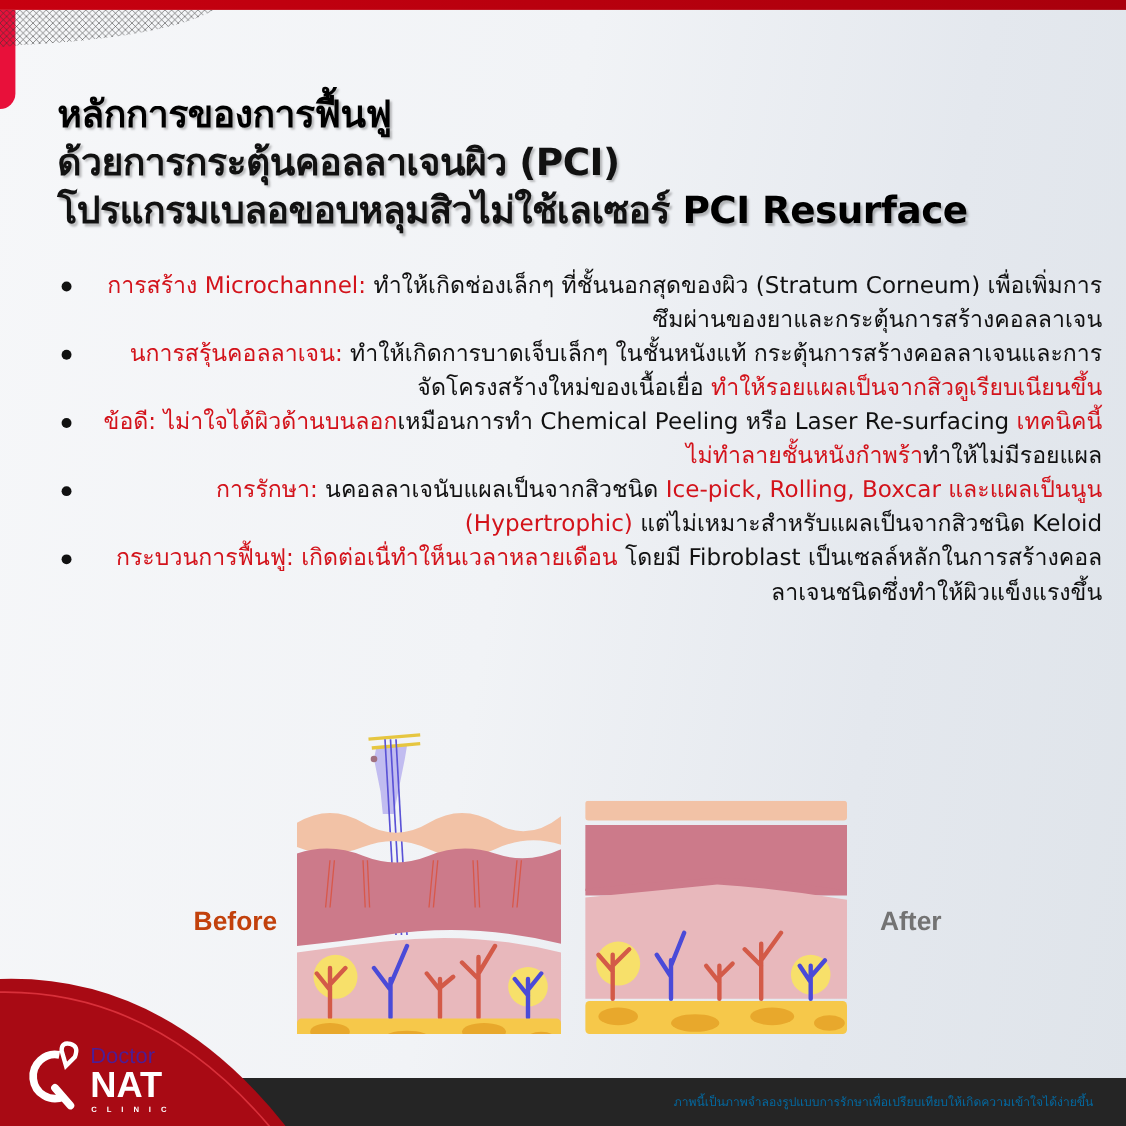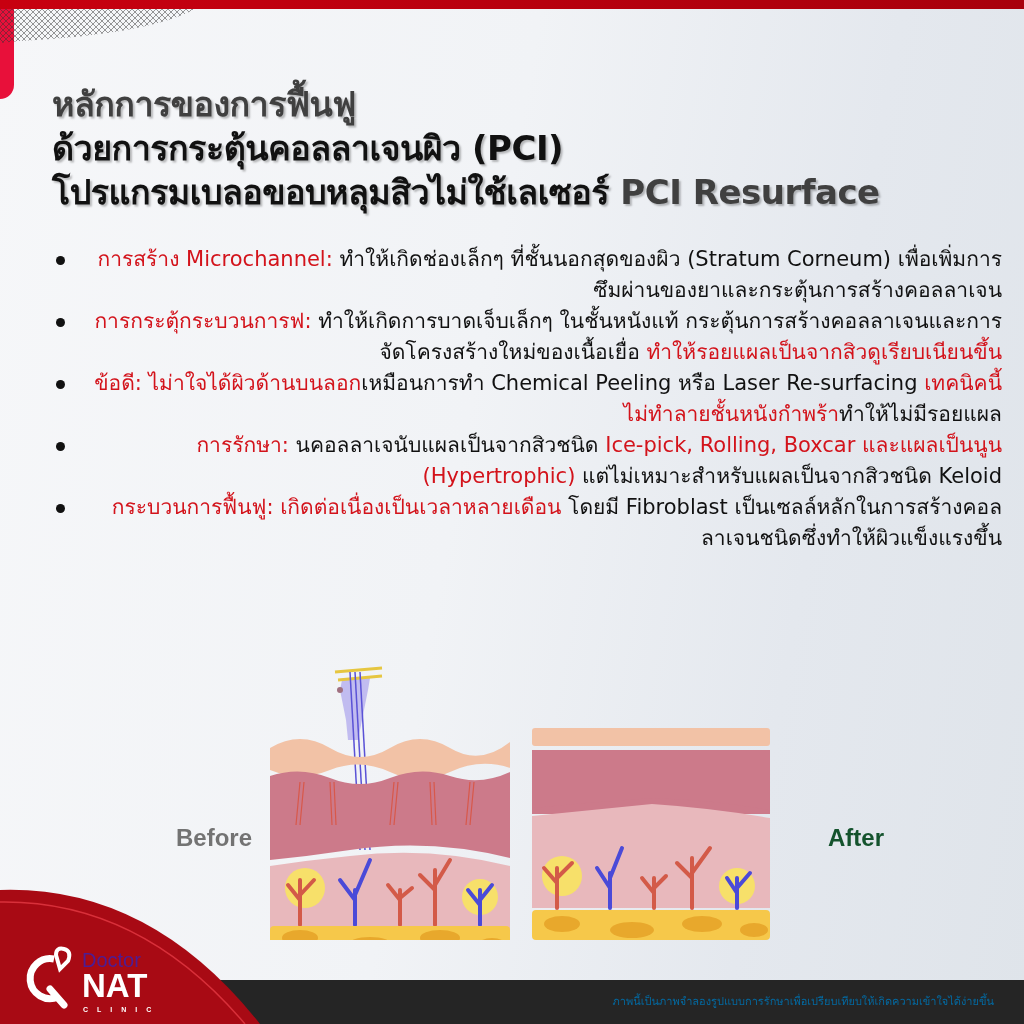--- a/index.html
+++ b/index.html
@@ -19,38 +19,38 @@
   }
   .net-pattern {
     position: absolute; left: 0; top: 9px; width: 200px; height: 40px;
   }
   .heading {
     position: absolute; left: 52px; top: 82px;
     font-weight: bold; font-size: 34px; line-height: 44px; color: #111;
     text-shadow: 2px 2px 2px rgba(0,0,0,0.25);
     letter-spacing: -0.5px;
   }
-  .heading .red { color: #404040; }
+  .heading .red { color: #000000; }
   .heading .line { display: block; white-space: nowrap; }
   .bullets {
     position: absolute; left: 52px; top: 244px; width: 950px;
     font-size: 21px; line-height: 31px; color: #111; text-align: right;
   }
   .bullet {
     position: relative; padding-left: 40px;
   }
   .bullet .dot {
     position: absolute; left: 4px; top: 12px; width: 9px; height: 9px;
     border-radius: 50%; background: #111;
   }
   .red-t { color: #d3131b; }
   .illus-before { position: absolute; left: 270px; top: 660px; width: 240px; height: 280px; }
   .illus-after { position: absolute; left: 532px; top: 728px; width: 238px; height: 212px; }
-  .label-before { position: absolute; left: 176px; top: 824px; font-size: 24px; font-weight: bold; color: #737373; font-family: "Liberation Sans", sans-serif; }
-  .label-after { position: absolute; left: 800px; top: 824px; font-size: 24px; font-weight: bold; color: #14532d; font-family: "Liberation Sans", sans-serif; margin-left: 28px; }
+  .label-before { position: absolute; left: 176px; top: 824px; font-size: 24px; font-weight: bold; color: #c2410c; font-family: "Liberation Sans", sans-serif; }
+  .label-after { position: absolute; left: 800px; top: 824px; font-size: 24px; font-weight: bold; color: #737373; font-family: "Liberation Sans", sans-serif; }
   .footer-bar {
     position: absolute; left: 0; top: 980px; width: 1024px; height: 44px;
     background: #252525;
   }
   .footer-text {
     position: absolute; right: 30px; top: 990px;
     color: #0369a1; font-size: 11px; line-height: 24px; white-space: nowrap;
   }
   .red-swoosh { position: absolute; left: 0; top: 880px; width: 300px; height: 144px; }
   .logo { position: absolute; left: 14px; top: 945px; width: 150px; height: 70px; }
@@ -78,33 +78,33 @@
   <span class="line"><span>โปรแกรมเบลอขอบหลุมสิวไม่ใช้เลเซอร์ </span><span class="red">PCI Resurface</span></span>
 </div>
 
 <div class="bullets">
   <div class="bullet">
     <span class="dot"></span>
     <span class="red-t">การสร้าง Microchannel:</span><span> ทำให้เกิดช่องเล็กๆ ที่ชั้นนอกสุดของผิว (Stratum Corneum) เพื่อเพิ่มการซึมผ่านของยาและกระตุ้นการสร้างคอลลาเจน</span>
   </div>
   <div class="bullet">
     <span class="dot"></span>
-    <span class="red-t">การกระตุ้กระบวนการฟ:</span><span> ทำให้เกิดการบาดเจ็บเล็กๆ ในชั้นหนังแท้ กระตุ้นการสร้างคอลลาเจนและการจัดโครงสร้างใหม่ของเนื้อเยื่อ </span><span class="red-t">ทำให้รอยแผลเป็นจากสิวดูเรียบเนียนขึ้น</span>
+    <span class="red-t">นการสรุ้นคอลลาเจน:</span><span> ทำให้เกิดการบาดเจ็บเล็กๆ ในชั้นหนังแท้ กระตุ้นการสร้างคอลลาเจนและการจัดโครงสร้างใหม่ของเนื้อเยื่อ </span><span class="red-t">ทำให้รอยแผลเป็นจากสิวดูเรียบเนียนขึ้น</span>
   </div>
   <div class="bullet">
     <span class="dot"></span>
     <span class="red-t">ข้อดี: ไม่าใจได้ผิวด้านบนลอก</span><span>เหมือนการทำ Chemical Peeling หรือ Laser Re-surfacing </span><span class="red-t">เทคนิคนี้ไม่ทำลายชั้นหนังกำพร้า</span><span>ทำให้ไม่มีรอยแผล</span>
   </div>
   <div class="bullet">
     <span class="dot"></span>
     <span class="red-t">การรักษา:</span><span> นคอลลาเจนับแผลเป็นจากสิวชนิด </span><span class="red-t">Ice-pick, Rolling, Boxcar และแผลเป็นนูน (Hypertrophic)</span><span> แต่ไม่เหมาะสำหรับแผลเป็นจากสิวชนิด Keloid</span>
   </div>
   <div class="bullet">
     <span class="dot"></span>
-    <span class="red-t">กระบวนการฟื้นฟู: เกิดต่อเนื่องเป็นเวลาหลายเดือน</span><span> โดยมี Fibroblast เป็นเซลล์หลักในการสร้างคอลลาเจนชนิดซึ่งทำให้ผิวแข็งแรงขึ้น</span>
+    <span class="red-t">กระบวนการฟื้นฟู: เกิดต่อเนื่ทำให็นเวลาหลายเดือน</span><span> โดยมี Fibroblast เป็นเซลล์หลักในการสร้างคอลลาเจนชนิดซึ่งทำให้ผิวแข็งแรงขึ้น</span>
   </div>
 </div>
 
 <svg class="illus-before" viewBox="0 0 240 280">
 
   <g>
     <path d="M72 20 L100 18 L98 30 L92 60 L88 80 L78 80 L76 60 L70 30 Z" fill="#b9b2ee" opacity="0.85"></path>
     <line x1="65" y1="12" x2="112" y2="8" stroke="#e6c640" stroke-width="3"></line>
     <line x1="68" y1="20" x2="112" y2="16" stroke="#e6c640" stroke-width="3"></line>
     <line x1="80" y1="12" x2="90" y2="190" stroke="#5a52d6" stroke-width="1.5"></line>

